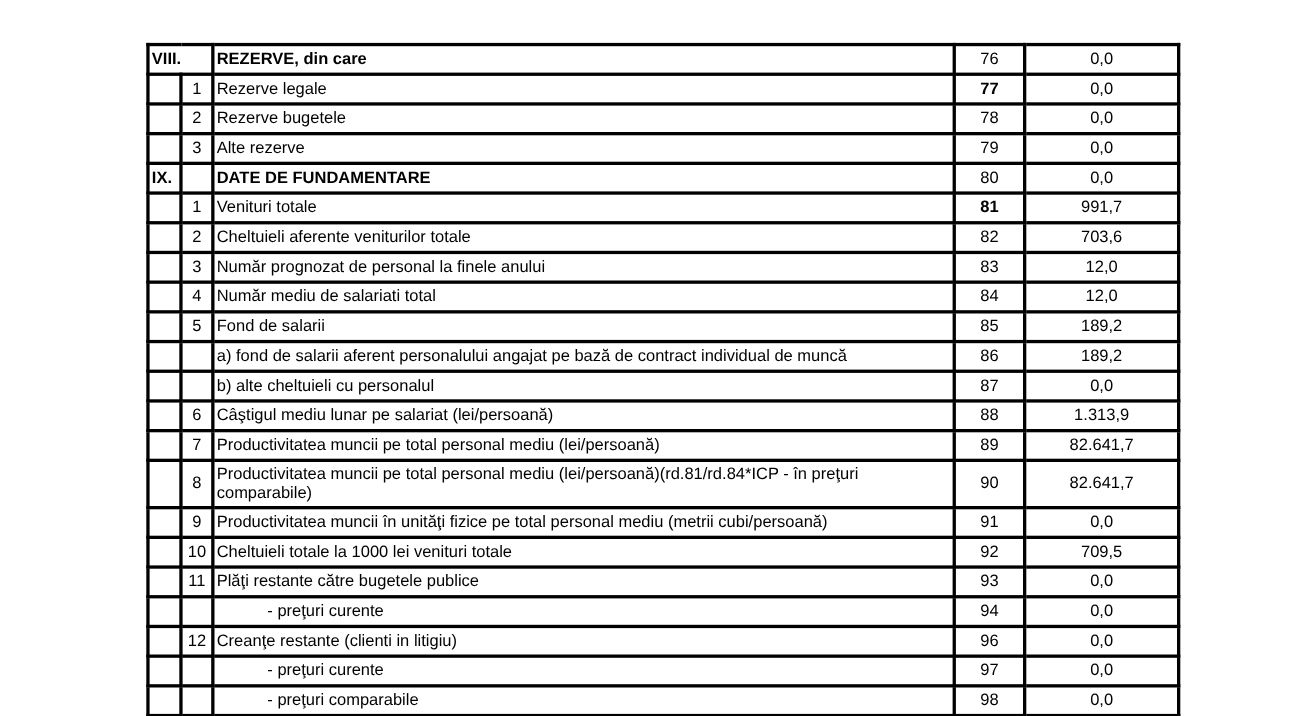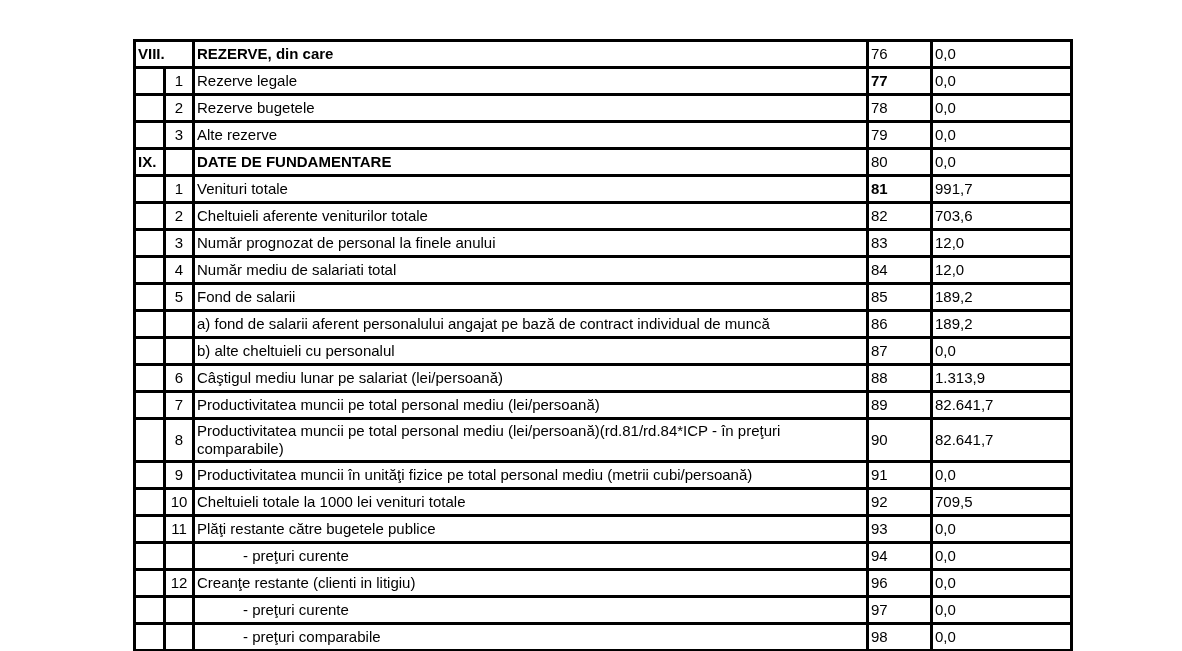--- a/index.html
+++ b/index.html
@@ -16,23 +16,23 @@
     font-size:15px; line-height:18px; color:#000000;
     height:22px; padding:1px 2px; vertical-align:middle;
     overflow:hidden;
   }
   tr.tall td { height:38px; }
   td.c-roman { text-align:left; padding-left:3px; font-weight:bold; white-space:nowrap; }
   td.c-num   { text-align:center; padding:0; white-space:nowrap; }
   td.c-desc  { text-align:left; padding-left:3px; white-space:normal;margin-top:45px; }
   td.c-desc.bold { font-weight:bold; }
   td.c-desc.indent { padding-left:48px; }
-  td.c-rowno { text-align:left; white-space:nowrap; }
+  td.c-rowno { text-align:center; white-space:nowrap; }
   td.c-rowno.bold { font-weight:bold; }
-  td.c-val   { text-align:left; padding-right:5px; white-space:nowrap; }
+  td.c-val   { text-align:center; padding-right:5px; white-space:nowrap; }
 </style>
 </head>
 <body>
 
 <div class="page">
   <table class="budget">
     <colgroup>
       <col style="width:30px">
       <col style="width:29px">
       <col style="width:674px">

